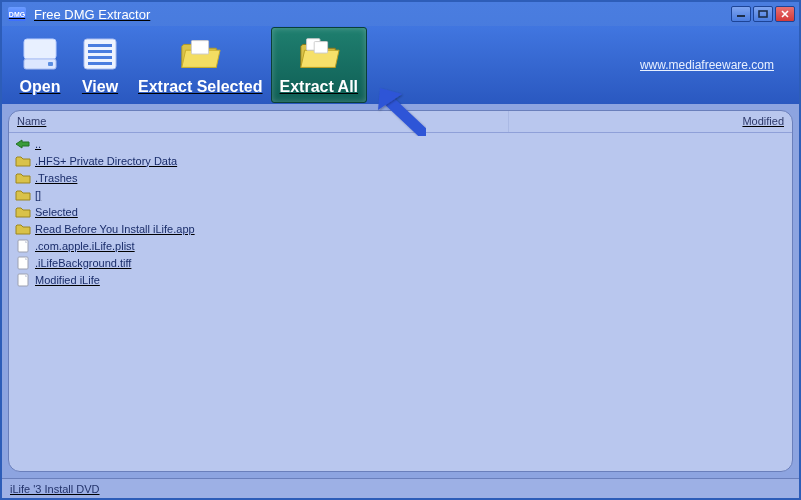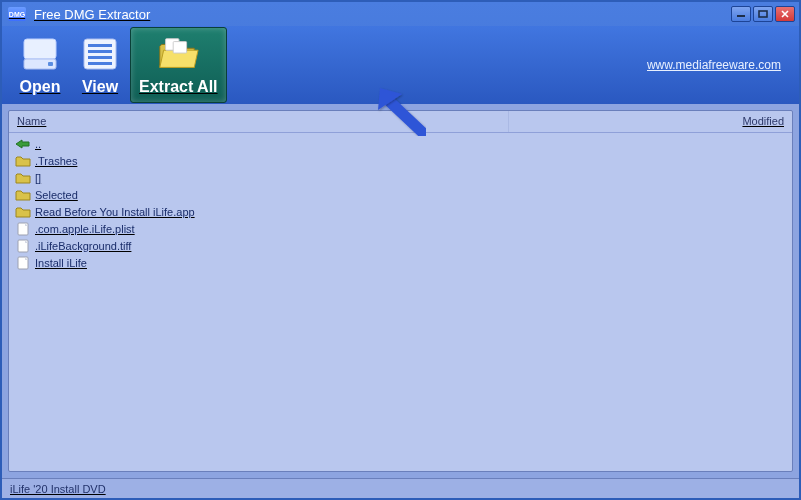--- a/index.html
+++ b/index.html
@@ -79,35 +79,35 @@
   .tbtn .icon-slot {
     width: 44px; height: 40px;
     display: flex; align-items: center; justify-content: center;
     margin-bottom: 4px;
   }
   .toolbar-spacer { flex: 1; }
   .url-link {
     color: #e8f0ff;
     text-decoration: underline;
     font-size: 12px;
-    margin-right: 10px;
+    margin-right: 17px;
     cursor: pointer;
   }
   .content-wrap {
     flex: 1;
     background: #8da4e0;
     padding: 6px;
     display: flex;
     flex-direction: column;
   }
   .filelist {
     flex: 1;
     background: #b9c7ee;
     border: 1px solid #6a7fbb;
-    border-radius: 2px;
+    border-radius: 12px;
     display: flex;
     flex-direction: column;
     overflow: hidden;
     position: relative;
   }
   .columns {
     display: flex;
     height: 22px;
     border-bottom: 1px solid #8fa0d8;
     color: #2e3a6a;
@@ -196,20 +196,30 @@
           <rect x="4" y="4" width="32" height="30" rx="3" fill="#eef3ff" stroke="#a9bdf0"></rect>
           <rect x="8" y="9" width="24" height="3" fill="#4a7de0"></rect>
           <rect x="8" y="15" width="24" height="3" fill="#4a7de0"></rect>
           <rect x="8" y="21" width="24" height="3" fill="#4a7de0"></rect>
           <rect x="8" y="27" width="24" height="3" fill="#4a7de0"></rect>
         </svg>
       </div>
       <span>View</span>
     </div>
 
+    <div class="tbtn wide">
+      <div class="icon-slot">
+        <svg width="46" height="40" viewBox="0 0 46 40">
+          <path d="M4 12 L4 34 L40 34 L40 14 L20 14 L16 10 L6 10 Z" fill="#d9c24a" stroke="#b39a1f"></path>
+          <path d="M8 16 L44 16 L40 34 L4 34 Z" fill="#f3dd62" stroke="#c8ac28"></path>
+          <rect x="14" y="6" width="18" height="14" rx="1" fill="#fff" stroke="#ccc"></rect>
+        </svg>
+      </div>
+      <span>Extract Selected</span>
+    </div>
 
     <div class="tbtn wide2 active">
       <div class="icon-slot">
         <svg width="46" height="40" viewBox="0 0 46 40">
           <path d="M4 12 L4 34 L40 34 L40 14 L20 14 L16 10 L6 10 Z" fill="#d9c24a" stroke="#8c7514"></path>
           <path d="M8 16 L44 16 L40 34 L4 34 Z" fill="#f6e06a" stroke="#b89c20"></path>
           <rect x="10" y="4" width="14" height="12" rx="1" fill="#fff" stroke="#ccc"></rect>
           <rect x="18" y="7" width="14" height="12" rx="1" fill="#fff" stroke="#ccc"></rect>
         </svg>
       </div>
@@ -234,20 +244,28 @@
               </svg>
             </span>
             <span>..</span>
           </div>
           <div class="row">
             <span class="ic">
               <svg width="16" height="12" viewBox="0 0 16 12">
                 <path d="M1 3 L1 11 L15 11 L15 4 L8 4 L6 2 L2 2 Z" fill="#d9c24a" stroke="#9c861e"></path>
               </svg>
             </span>
+            <span>.HFS+ Private Directory Data</span>
+          </div>
+          <div class="row">
+            <span class="ic">
+              <svg width="16" height="12" viewBox="0 0 16 12">
+                <path d="M1 3 L1 11 L15 11 L15 4 L8 4 L6 2 L2 2 Z" fill="#d9c24a" stroke="#9c861e"></path>
+              </svg>
+            </span>
             <span>.Trashes</span>
           </div>
           <div class="row">
             <span class="ic">
               <svg width="16" height="12" viewBox="0 0 16 12">
                 <path d="M1 3 L1 11 L15 11 L15 4 L8 4 L6 2 L2 2 Z" fill="#d9c24a" stroke="#9c861e"></path>
               </svg>
             </span>
             <span>[]</span>
           </div>
@@ -285,28 +303,28 @@
             </span>
             <span>.iLifeBackground.tiff</span>
           </div>
           <div class="row">
             <span class="ic">
               <svg width="14" height="14" viewBox="0 0 14 14">
                 <rect x="2" y="1" width="10" height="12" rx="1" fill="#fefefe" stroke="#9ca0b0"></rect>
                 <path d="M9 1 L12 4 L9 4 Z" fill="#d4d8e4"></path>
               </svg>
             </span>
-            <span>Install iLife</span>
+            <span>Modified iLife</span>
           </div>
         </div>
     </div>
   </div>
 
   <div class="statusbar">
-    <span>iLife '20 Install DVD</span>
+    <span>iLife '3 Install DVD</span>
   </div>
 
   <svg class="annot-arrow" width="70" height="70" viewBox="0 0 70 70">
     <defs>
       <filter id="sh">
           <feDropShadow dx="1" dy="1" stdDeviation="1" flood-opacity="0.3"></feDropShadow>
         </filter>
     </defs>
     <path d="M54 52 L20 20" stroke="#2f55d7" stroke-width="11" stroke-linecap="round" filter="url(#sh)"></path>
     <path d="M10 30 L12 8 L34 14 Z" fill="#2f55d7" filter="url(#sh)"></path>

